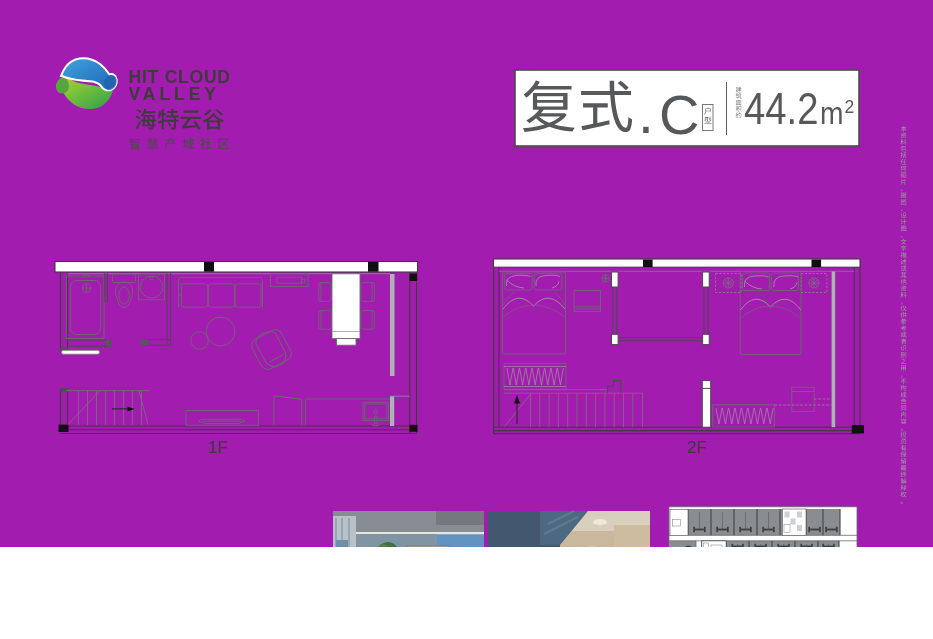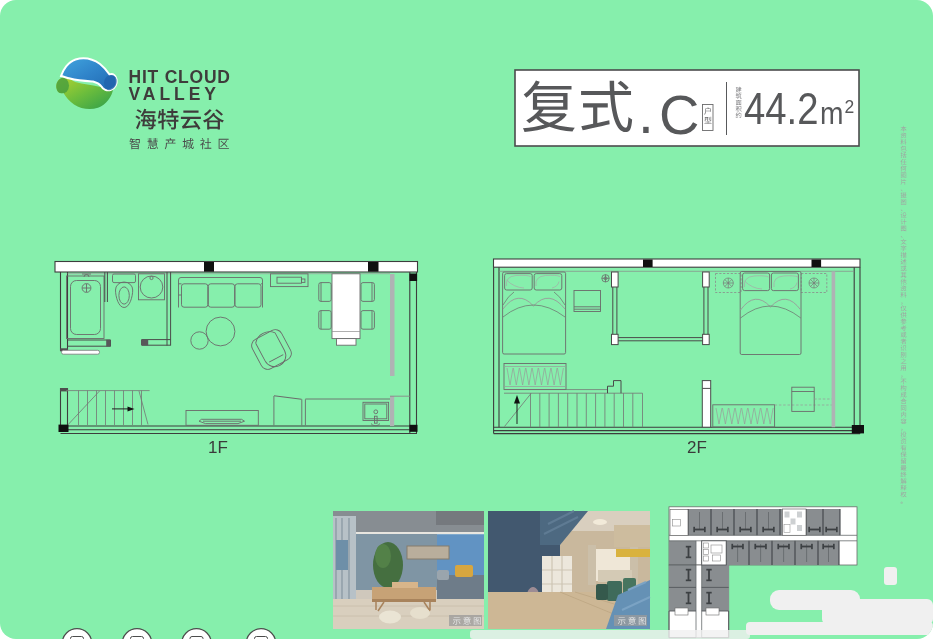--- a/index.html
+++ b/index.html
@@ -1,15 +1,15 @@
 <!DOCTYPE html>
 <html><head><meta charset="utf-8">
 <style>
 html,body{margin:0;padding:0;background:#fff;}
-#page{position:relative;width:933px;height:639px;background:#86efac;overflow:hidden;font-family:"Liberation Sans",sans-serif;border-radius:16px;}
+#page{position:relative;width:933px;height:547px;background:#a21caf;overflow:hidden;font-family:"Liberation Sans",sans-serif;}
 .abs{position:absolute;}
 </style></head><body>
 <div id="page">
 <svg class="abs" style="left:0;top:0" width="933" height="639" viewBox="0 0 933 639" fill="none" stroke="none">
 
 <g>
 <defs>
 <linearGradient id="lgB" x1="0" y1="0" x2="1" y2="1">
 <stop offset="0" stop-color="#41a5de"></stop>
             <stop offset="0.5" stop-color="#2f83c9"></stop>

